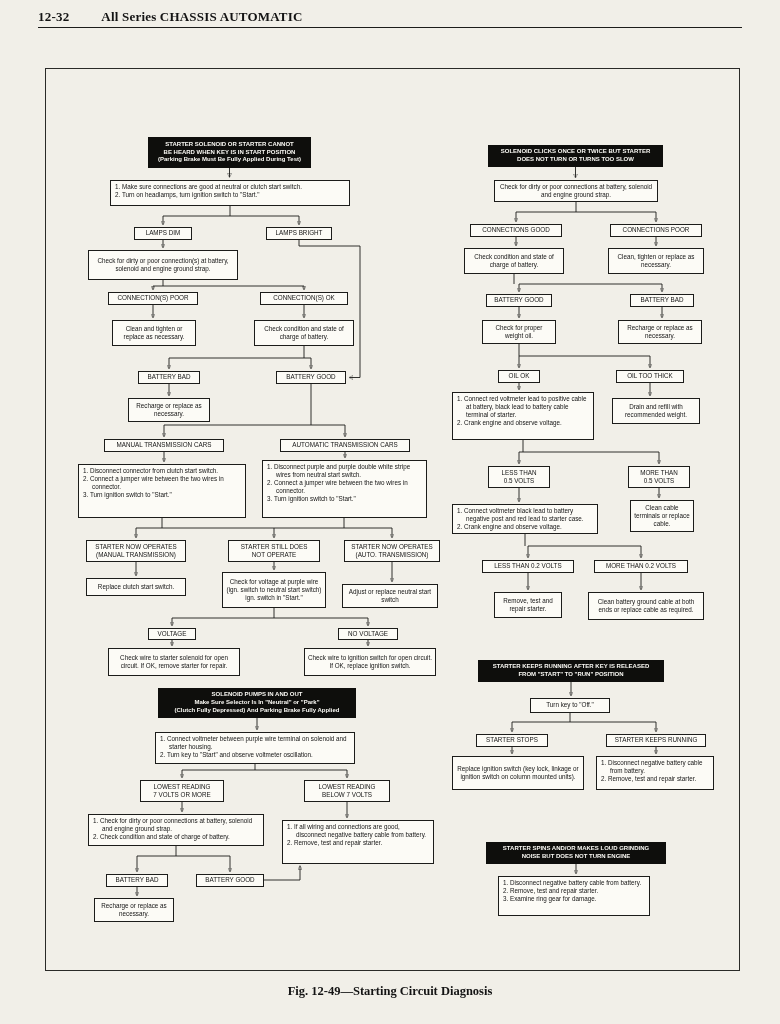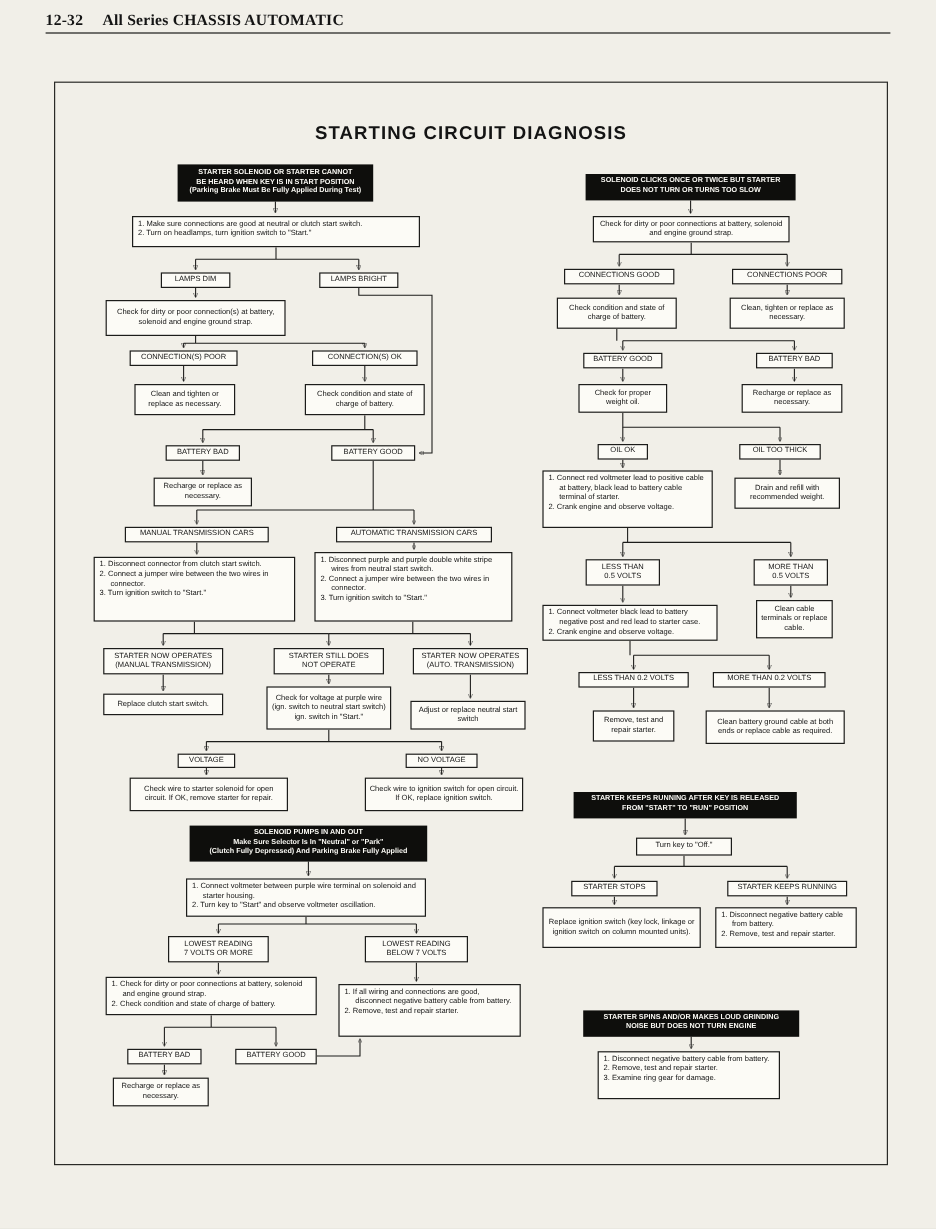--- a/index.html
+++ b/index.html
@@ -3,21 +3,21 @@
 <meta charset="utf-8">
 <style>
   * { box-sizing: border-box; }
   html, body { margin:0; padding:0; }
   body { background:#c9c7c0; }
   .page { position:relative; width:780px; height:1024px; background:#f1efe8;
           font-family:"Liberation Sans", sans-serif; color:#141414; overflow:hidden; }
 
   .hdr { position:absolute; left:38px; top:9px; font-family:"Liberation Serif", serif;
          font-size:13px; font-weight:bold; letter-spacing:.2px; }
-  .hdr .num { margin-right:16px; }
+  .hdr .num { margin-right:32px; }
   .hdr-rule { position:absolute; left:38px; top:27px; width:704px; border-top:1.6px solid #1c1c1a; }
 
   .frame { position:absolute; left:45px; top:68px; width:695px; height:903px;
            border:1.5px solid #2a2a27; }
   .dtitle { position:absolute; left:45px; top:103px; width:695px; text-align:center;
             font-size:15.5px; font-weight:bold; letter-spacing:.9px; }
   .caption { position:absolute; left:0; top:984px; width:780px; text-align:center;
              font-family:"Liberation Serif", serif; font-size:12.5px; font-weight:bold; }
 
   .nd { position:absolute; font-size:6.3px; line-height:1.28; }
@@ -39,21 +39,20 @@
 <body>
 
 <div class="page">
 
   <div class="hdr">
     <span class="num">12-32</span><span>All Series CHASSIS AUTOMATIC</span>
   </div>
   <div class="hdr-rule"></div>
 
   <div class="frame"></div>
-  <div class="dtitle">STARTING CIRCUIT DIAGNOSIS</div>
 
   <svg class="wires" viewBox="0 0 780 1024">
     <defs>
       <marker id="ah" viewBox="0 0 10 10" refX="8.5" refY="5" markerWidth="4.6" markerHeight="4.6" orient="auto">
         <path d="M0,0 L10,5 L0,10 z" fill="#1c1c1a" stroke="none"></path>
       </marker>
     </defs>
 
     <path class="plain" d="M230,206 L230,216 M163,216 L299,216"></path>
     <path class="plain" d="M163,280 L163,286 M153,286 L304,286"></path>
@@ -249,14 +248,15 @@
   </div>
 
   <div class="nd blk pre" style="left:486px;top:842px;width:180px;height:22px;">STARTER SPINS AND/OR MAKES LOUD GRINDING
 NOISE BUT DOES NOT TURN ENGINE</div>
   <div class="nd ls" style="left:498px;top:876px;width:152px;height:40px;">
     <div class="li">1.  Disconnect negative battery cable from battery.</div>
     <div class="li">2.  Remove, test and repair starter.</div>
     <div class="li">3.  Examine ring gear for damage.</div>
   </div>
 
+  <div class="caption">Fig. 12-49—Starting Circuit Diagnosis</div>
 
 </div>
 
 </body></html>

